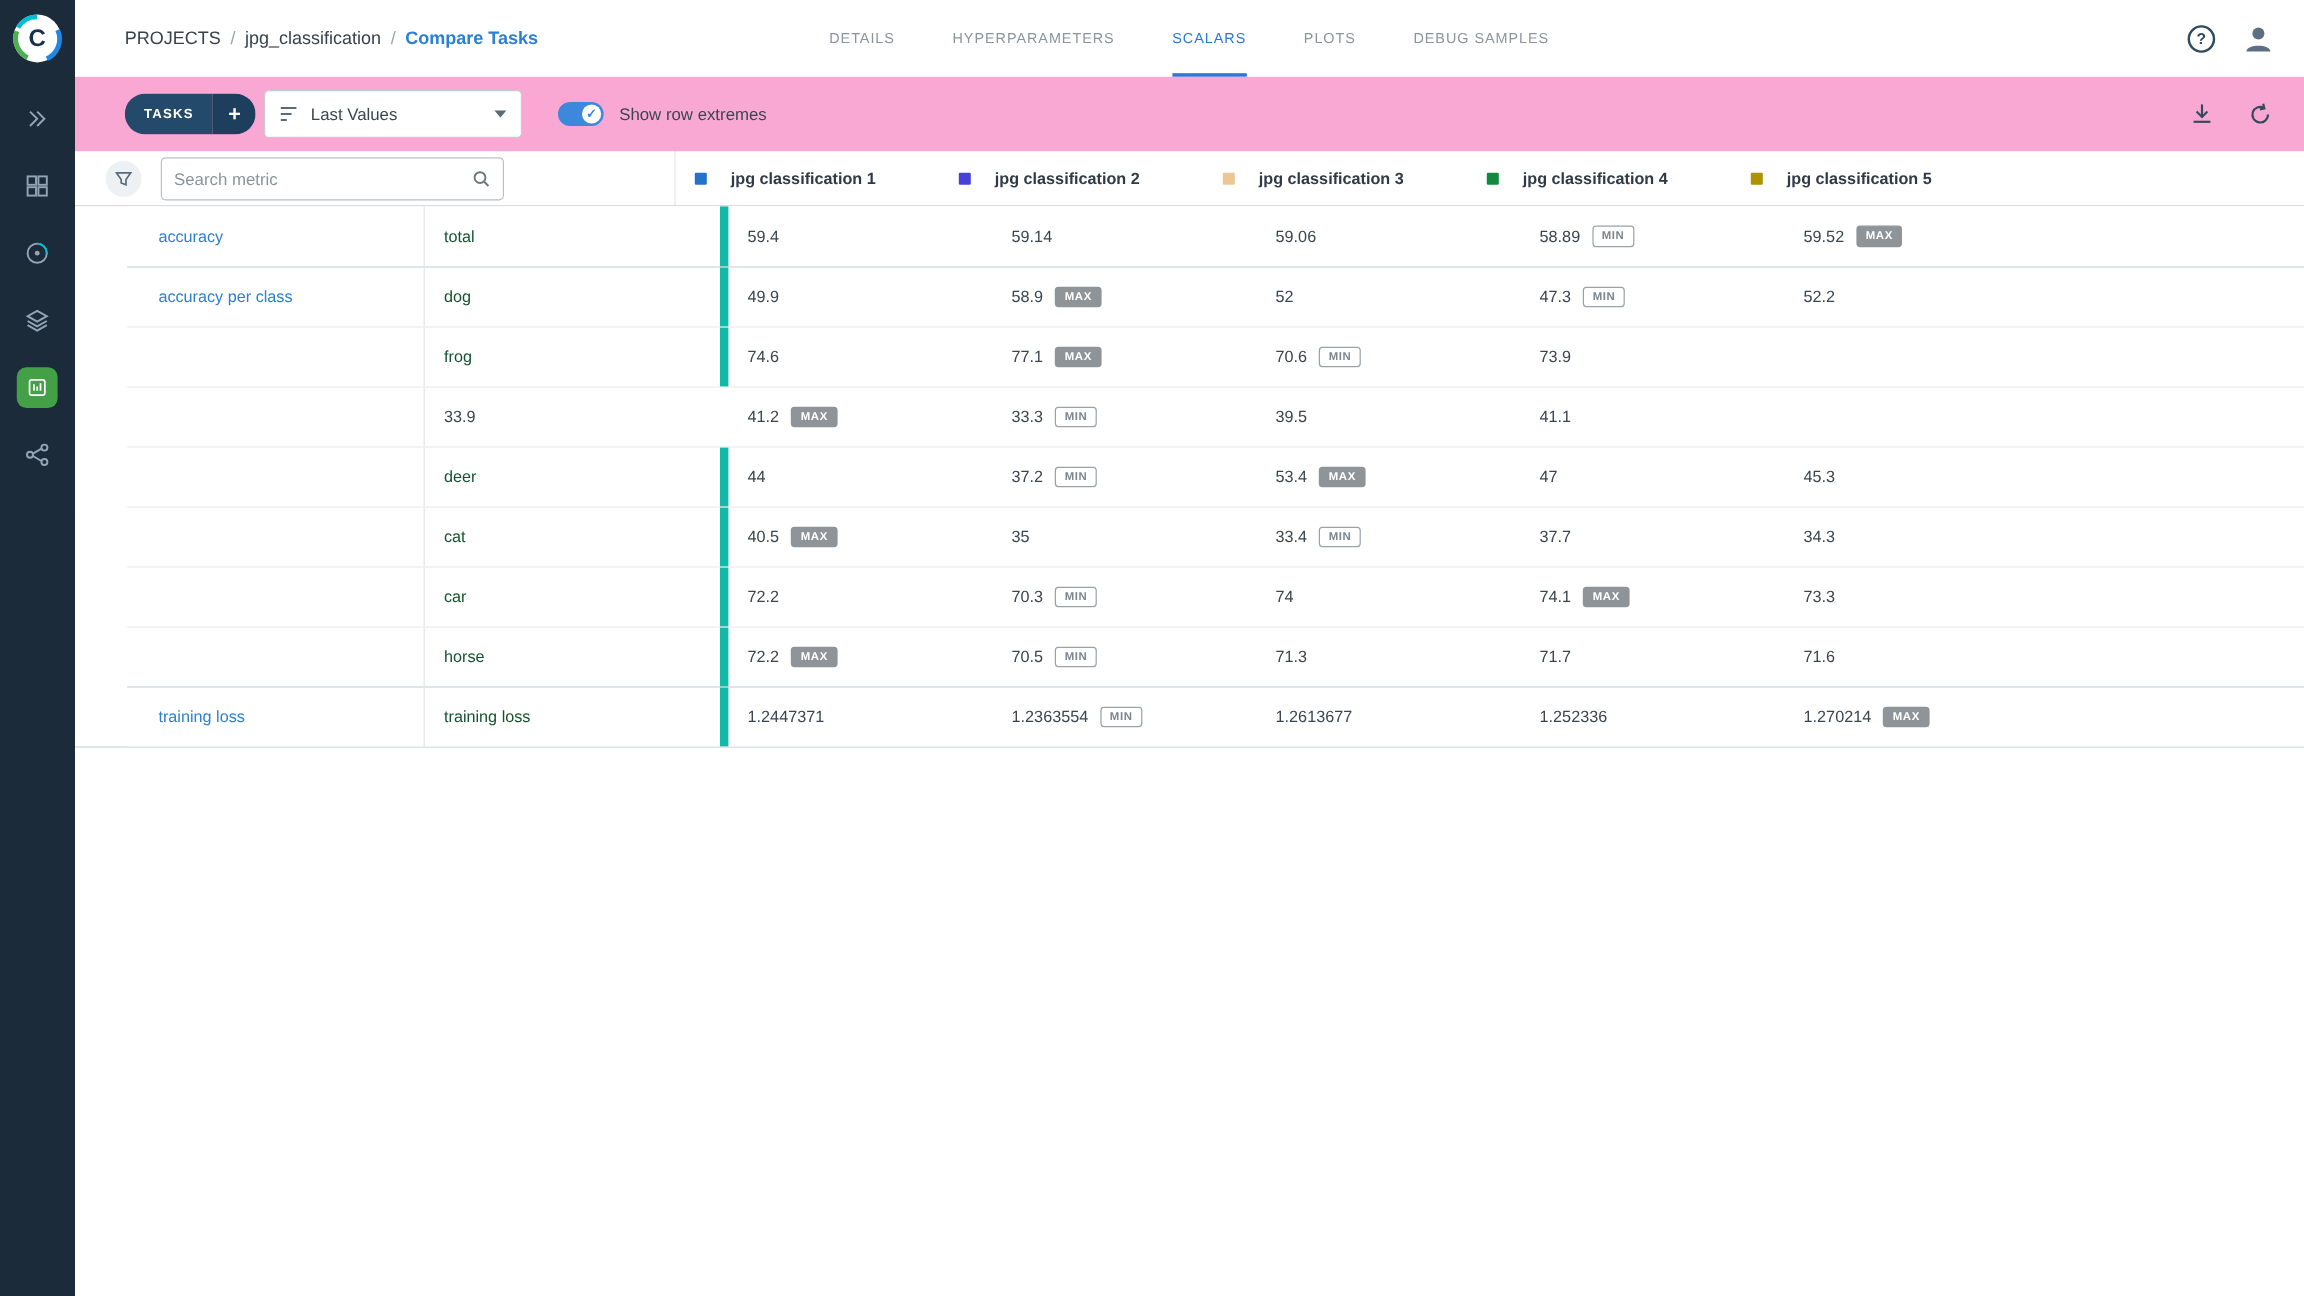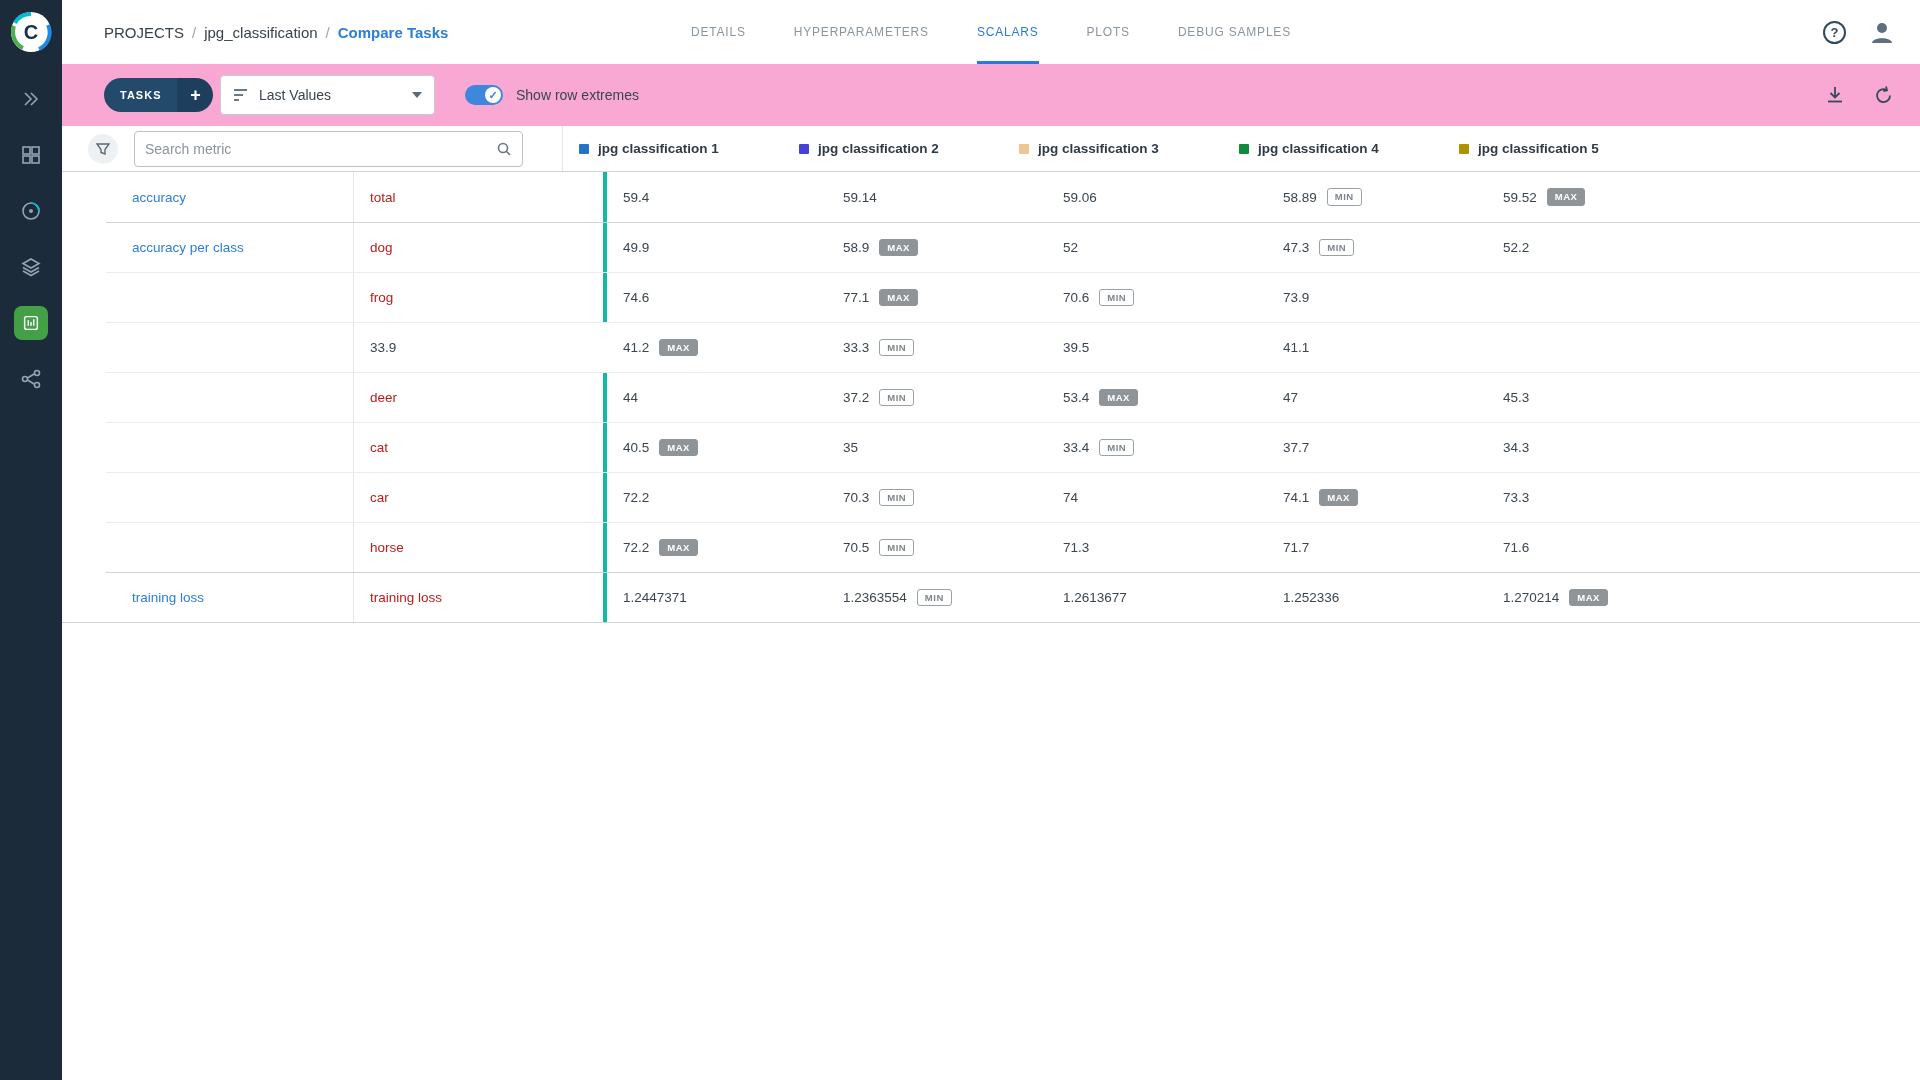--- a/index.html
+++ b/index.html
@@ -59,36 +59,36 @@
   .toolbar-actions { position:absolute; right:26px; top:0; height:62px; display:flex; align-items:center; gap:28px; }
   .tool-icon { cursor:pointer; display:flex; }
 
   
   .grid-cols { display:grid; grid-template-columns:248px 253px repeat(4,220px) minmax(0,1fr); }
   .table-header { margin-left:62px; height:46px; align-items:center; border-bottom:1px solid #cfd4d8; background:#fff; }
   .search-wrap { grid-column:1 / 3; height:100%; display:flex; align-items:center; gap:16px;
              padding-left:26px; border-right:1px solid #e3e6e9; }
   .filter-btn { width:30px; height:30px; border-radius:50%; background:#eef1f3; display:flex;
              align-items:center; justify-content:center; cursor:pointer; flex:0 0 auto; }
-  .search-box { width:389px; height:36px; border:1px solid #b9c0c6; border-radius:4px; display:flex;
+  .search-box { width:286px; height:36px; border:1px solid #b9c0c6; border-radius:4px; display:flex;
              align-items:center; padding:0 10px; background:#fff; }
   .search-box input { flex:1; border:none; outline:none; font-size:14px; color:#333;
              font-family:"Liberation Sans", sans-serif; background:transparent; }
   .search-box input::placeholder { color:#8a949c; }
-  .col-header { display:flex; align-items:center; gap:9px; padding-left:16px; font-size:13.5px;
+  .col-header { display:flex; align-items:center; gap:20px; padding-left:16px; font-size:13.5px;
              font-weight:bold; color:#2f3a44; cursor:pointer; white-space:nowrap; }
   .swatch { width:10px; height:10px; border-radius:1px; flex:0 0 auto; }
 
   .table-body { margin-left:62px; border-bottom:1px solid #cfd4d8; background:#fff; }
   .t-row { height:50px; align-items:stretch; border-top:1px solid #ececec; background:#fff;margin-left:44px; }
   .t-row.group-start { border-top-color:#cfd4d8; }
   .t-row.group-start:first-child { border-top:none; }
   .cell { display:flex; align-items:center; font-size:13.5px; }
   .metric-cell { padding-left:26px; border-right:1px solid #e3e6e9; }
-  .variant-cell { padding-left:16px; border-right:4px solid #14b8a6; color:#b91c1c; }
+  .variant-cell { padding-left:16px; border-right:7px solid #14b8a6; color:#14532d; }
   .value-cell { padding-left:16px; color:#3a4550; }
   .metric-link { color:#2b7fd4; cursor:pointer; text-decoration:none; }
   .badge { margin-left:10px; font-size:9.5px; font-weight:bold; letter-spacing:.5px; padding:2px 7px;
              border-radius:3px; line-height:1.2; }
   .badge.max { background:#8f9499; border:1px solid #8f9499; color:#fff; }
   .badge.min { background:#fff; border:1px solid #9aa2a9; color:#7d868e; }
 </style>
 </head>
 <body>
 

